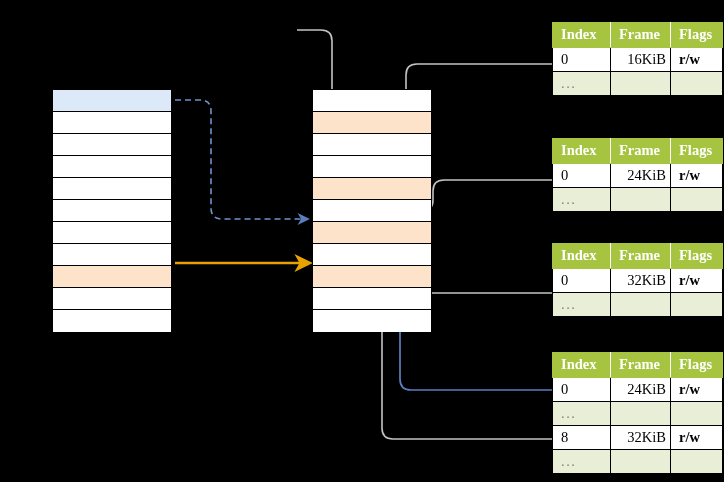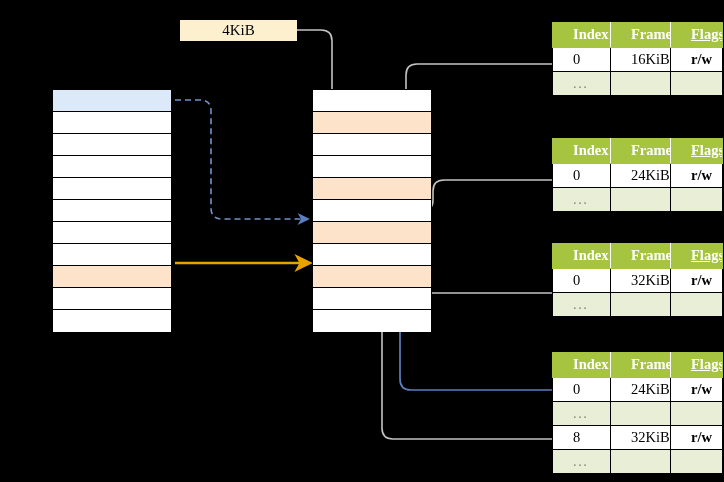--- a/index.html
+++ b/index.html
@@ -38,46 +38,46 @@
     position: absolute;
     border-collapse: collapse;
     border: 1.4px solid #7f9f25;
     box-sizing: border-box;
     table-layout: fixed;
     font-size: 14.5px;
     background: #ffffff;
   }
   .pgtable td, .pgtable th {
     border: 1.2px solid #000000;
-    padding: 1px 4px 2px 20px;
+    padding: 1px 4px 2px 8px;
     box-sizing: border-box;
     height: 24px;
     vertical-align: middle;
     overflow: hidden;
     white-space: nowrap;
   }
   .pgtable thead th {
     background: #a7c440;
     color: #ffffff;
     font-weight: bold;
     text-align: left;
     border: 1.2px solid #a7c440;
     border-right: 1.2px solid #ffffff;
     height: 25px;
   }
-  .pgtable thead th:last-child { border-right: 1.2px solid #a7c440; text-decoration: underline; }
+  .pgtable thead th:last-child { border-right: 1.2px solid #a7c440; }
   .pgtable tr.data td { background: #ffffff; color: #000000; }
   .pgtable tr.ellipsis td {
     background: #e9eed6;
     color: #8a8a7a;
     letter-spacing: 1.5px;
   }
   .pgtable td.hl { background: #fdf5a6; }
   .col-index { width: 58px; }
-  .col-frame { width: 60px; }
+  .col-frame { width: 60px; text-align: right; }
   .col-flags { width: 52px; font-weight: bold; }
 
   
   .sizelabel {
     position: absolute;
     background: #fdf0cf;
     color: #000000;
     font-size: 15px;
     text-align: center;
     line-height: 21px;
@@ -123,21 +123,20 @@
     <path d="M379,300 L379,276 Q379,265 368,265 L356,265" fill="none" stroke="#c3c3c3" stroke-width="1.6"></path>
     <path d="M356,265 L356,258" fill="none" stroke="#c3c3c3" stroke-width="1.6" marker-end="url(#arrGray)"></path>
 
     <path d="M552,390 L411,390 Q400,390 400,379 L400,228" fill="none" stroke="#5b7fbe" stroke-width="1.7" marker-end="url(#arrBlue)"></path>
 
     <path d="M175,100 L200,100 Q211,100 211,111 L211,208 Q211,219 222,219 L304,219" fill="none" stroke="#6f93cc" stroke-width="1.6" stroke-dasharray="6,4" marker-end="url(#arrBlue)"></path>
 
     <path d="M175,263 L304,263" fill="none" stroke="#e8a200" stroke-width="2.4" marker-end="url(#arrOrange)"></path>
   </svg>
 
-  <div class="sizelabel" style="left:180px; top:20px; width:117px;">4KiB</div>
 
   <div class="memcol" id="vcol" style="left:52px; top:89px; width:120px; height:242px;">
       <div class="memrow blue" style="height: 22px;"></div>
       <div class="memrow" style="height: 22px;"></div>
       <div class="memrow" style="height: 22px;"></div>
       <div class="memrow" style="height: 22px;"></div>
       <div class="memrow" style="height: 22px;"></div>
       <div class="memrow" style="height: 22px;"></div>
       <div class="memrow" style="height: 22px;"></div>
       <div class="memrow" style="height: 22px;"></div>

